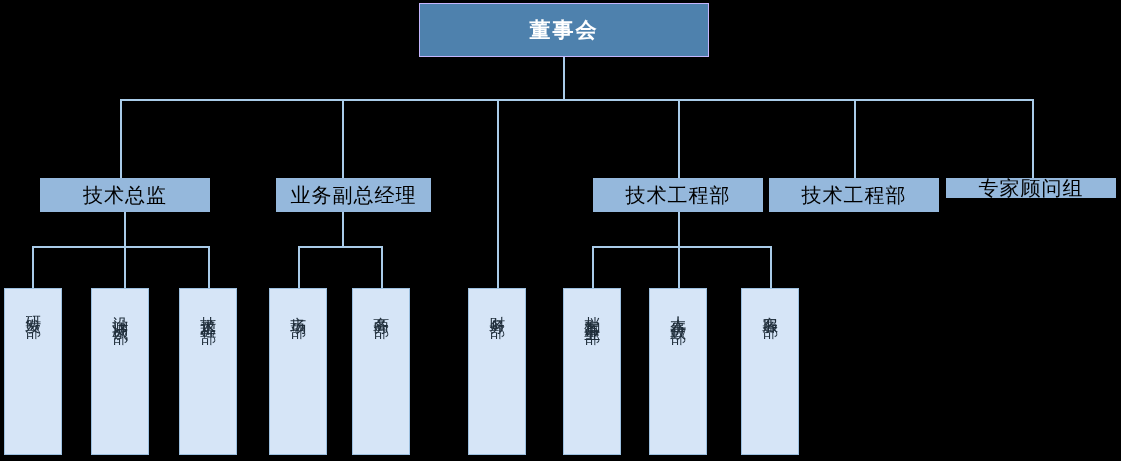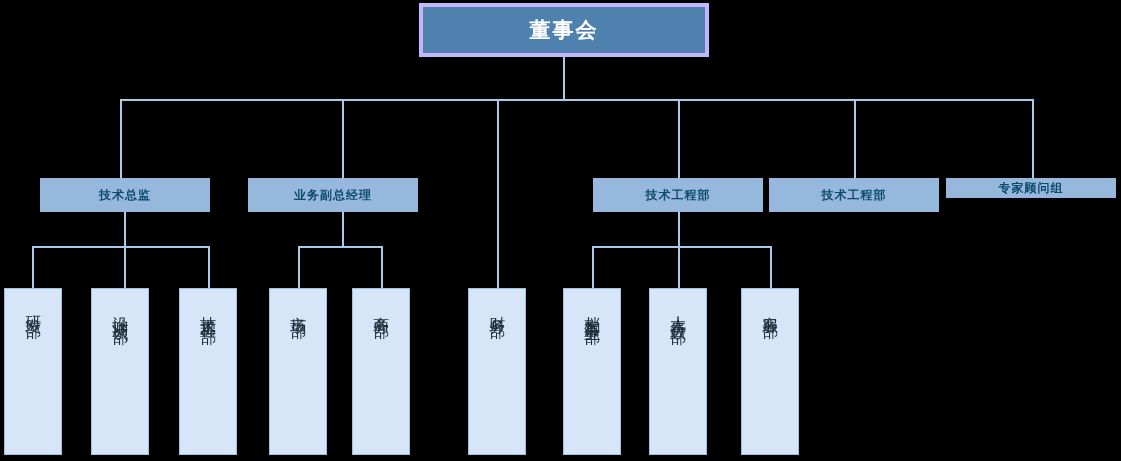--- a/index.html
+++ b/index.html
@@ -30,33 +30,33 @@
     position: absolute;
     box-sizing: border-box;
     display: flex;
     align-items: center;
     justify-content: center;
     text-align: center;
   }
 
   .node.root {
     background: #4E81AD;
-    border: 4px solid #c4b5fd;
+    border: 1px solid #c4b5fd;
     color: #FFFFFF;
     font-weight: bold;
     font-size: 21px;
     letter-spacing: 2px;
   }
 
   .node.level2 {
     background: #95B8DC;
     border: 1px solid #95B8DC;
-    color: #0c4a6e;
-    font-weight: bold;
-    font-size: 12px;
+    color: #000000;
+    font-weight: normal;
+    font-size: 20px;
     letter-spacing: 1px;
   }
 
   .node.leaf {
     background: #D6E5F7;
     border: 1px solid #9DC0E0;
     color: #1F2D3A;
     font-weight: normal;
     font-size: 16px;
     align-items: flex-start;
@@ -89,21 +89,21 @@
   <div class="conn v" style="left:678px; top:99px; height:79px;"></div>
   <div class="conn v" style="left:854px; top:99px; height:79px;"></div>
   <div class="conn v" style="left:1032px; top:99px; height:79px;"></div>
 
   <div class="conn v" style="left:497px; top:99px; height:189px;"></div>
 
   <div class="node level2" style="left:40px; top:178px; width:170px; height:34px;">
     <span>技术总监</span>
   </div>
 
-  <div class="node level2" style="left:248px; top:178px; width:170px; height:34px;">
+  <div class="node level2" style="left:276px; top:178px; width:155px; height:34px;">
     <span>业务副总经理</span>
   </div>
 
   <div class="node level2" style="left:593px; top:178px; width:170px; height:34px;">
     <span>技术工程部</span>
   </div>
 
   <div class="node level2" style="left:769px; top:178px; width:170px; height:34px;">
     <span>技术工程部</span>
   </div>

